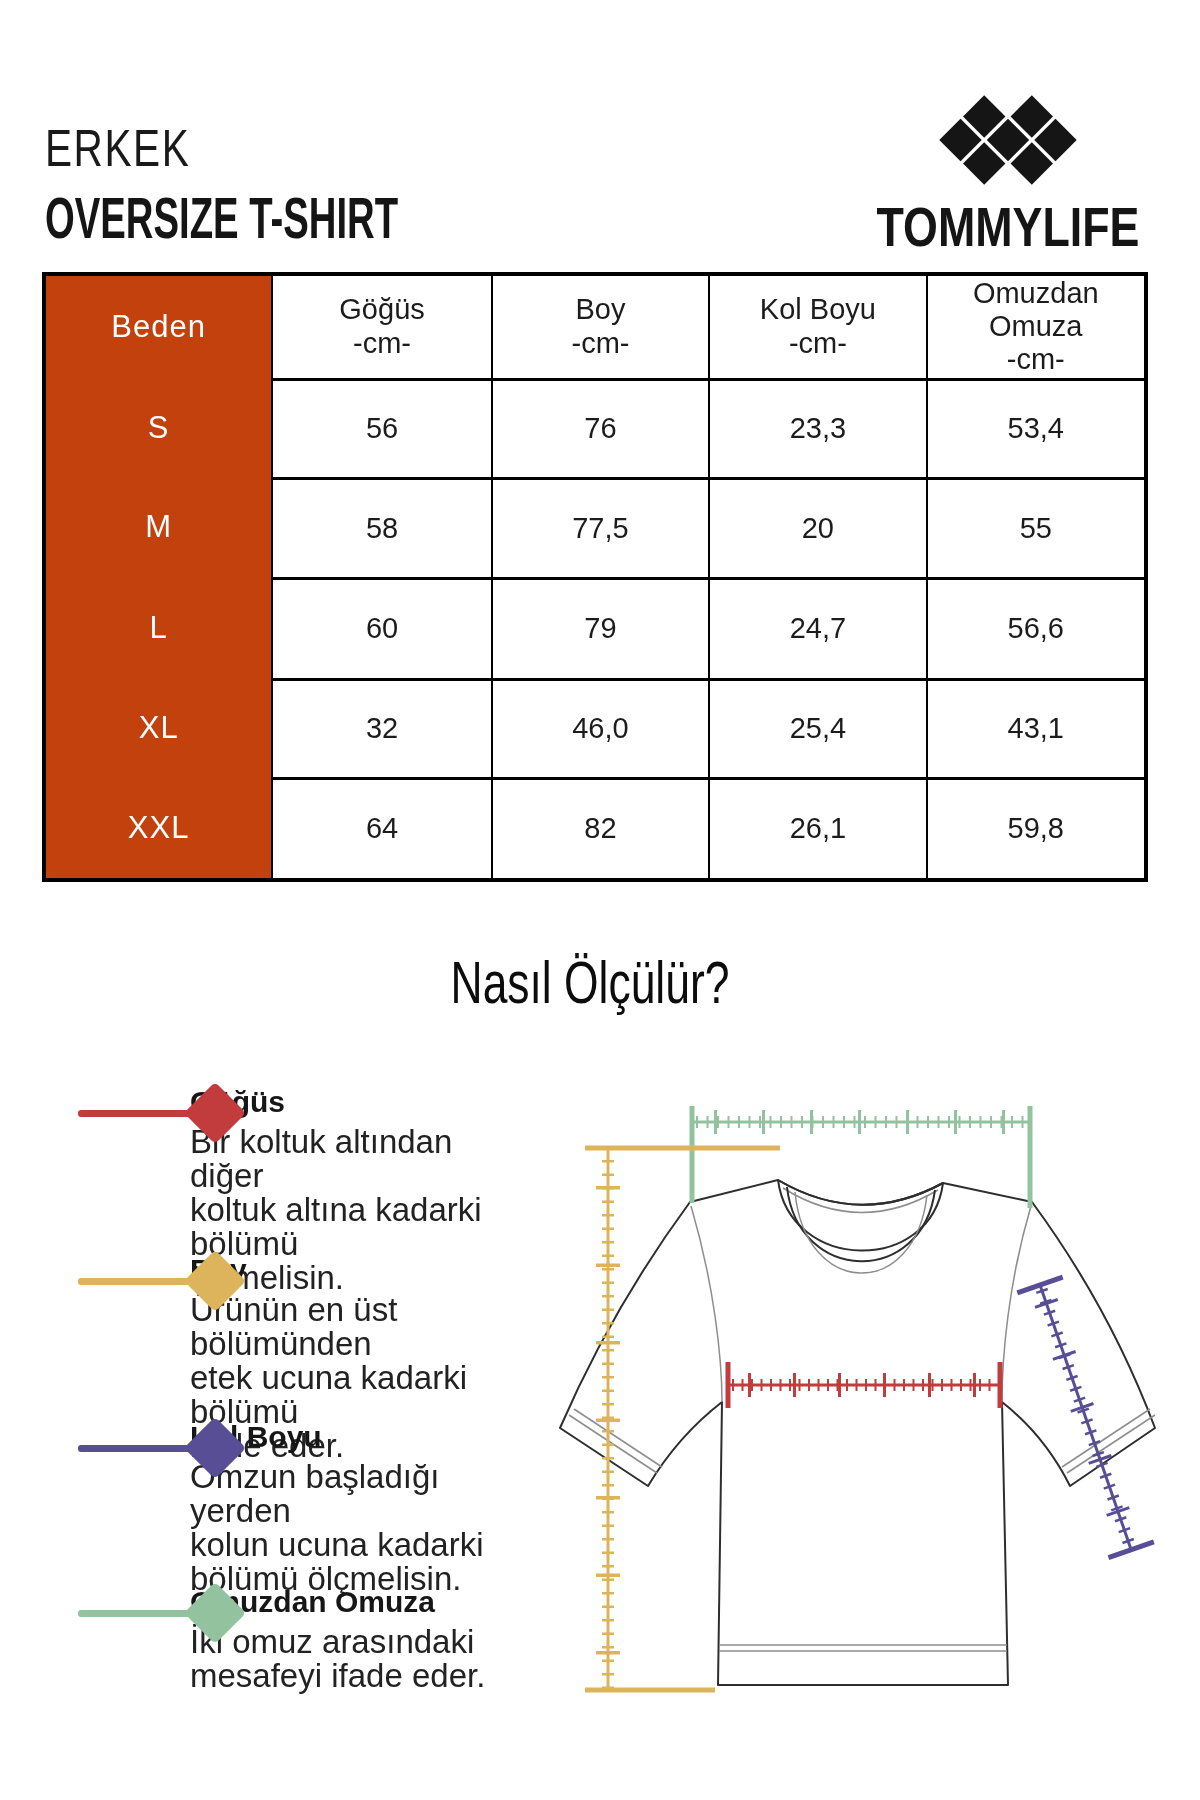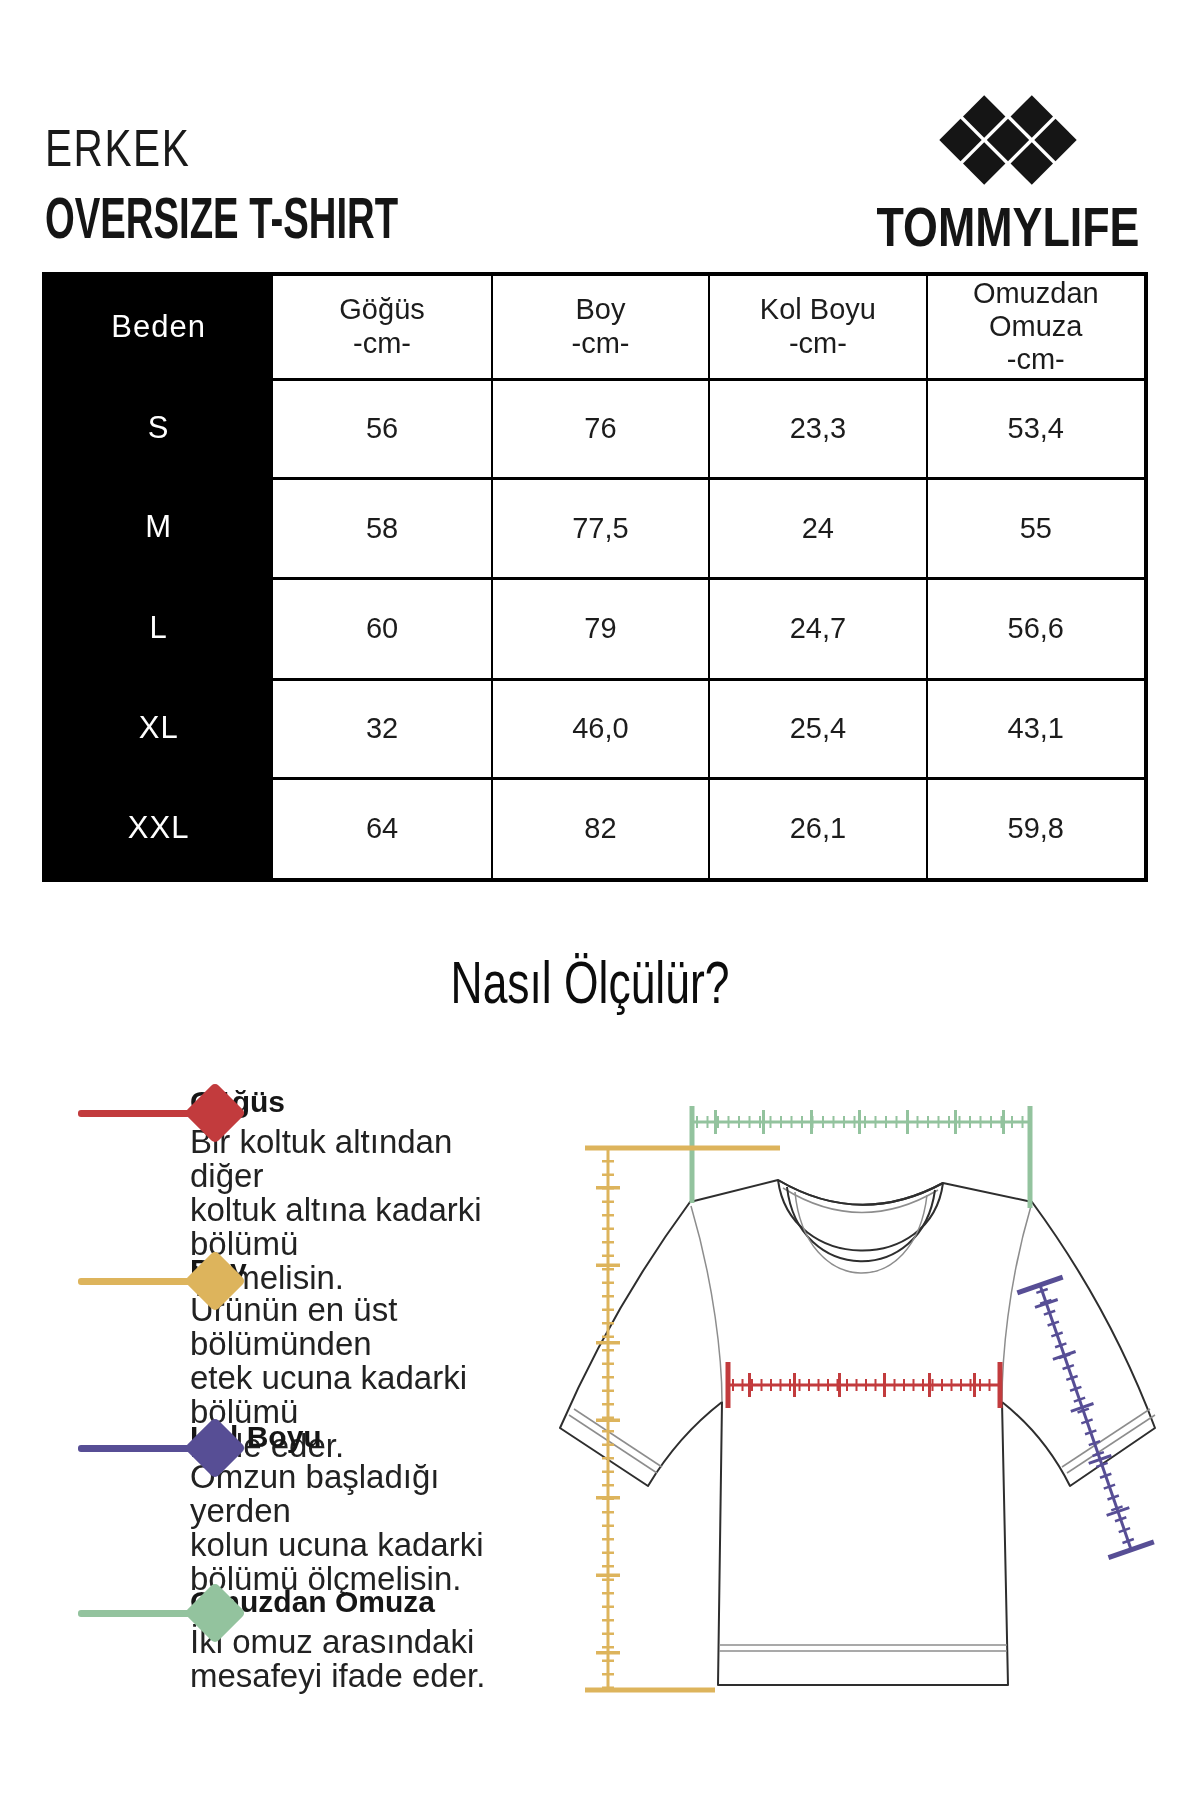--- a/index.html
+++ b/index.html
@@ -20,21 +20,21 @@
 
   
   #size-table { left:42px; top:272px; width:1106px; height:610px;
                 display:grid; background:#fff; border:4px solid #000;
                 grid-template-columns:227fr 221fr 219fr 219fr 220fr;
                 grid-template-rows:103fr 101fr 101fr 102fr 101fr 102fr; }
   .st-cell { display:flex; align-items:center; justify-content:center; text-align:center;
              font-size:29px; line-height:1.15; white-space:pre-line; color:#1c1c1c;
              border-left:2px solid #000; border-top:3px solid #000; }
   .st-cell.r0 { border-top:none; }
-  .st-cell.c0 { background:#000000; color:#fff; border:none; font-size:31px; letter-spacing:1px;text-align:right; }
+  .st-cell.c0 { background:#c2410c; color:#fff; border:none; font-size:31px; letter-spacing:1px;text-align:right; }
 
   
   #measure-heading { left:0; top:948px; width:1180px; text-align:center;
                      font-size:60px; font-weight:400; color:#0c0c0c;
                      transform:scaleX(0.74); transform-origin:center top; }
 
   .legend-item { left:75px; width:420px; }
   .legend-marker { position:absolute; left:0; top:6px; width:170px; height:44px; }
   .legend-line { position:absolute; left:3px; top:19px; width:130px; height:7px; border-radius:3px; }
   .legend-diamond { position:absolute; left:118px; top:0; width:44px; height:44px;
@@ -91,21 +91,21 @@
 
   <div class="st-cell c0">S</div>
   <div class="st-cell">56</div>
   <div class="st-cell">76</div>
   <div class="st-cell">23,3</div>
   <div class="st-cell">53,4</div>
 
   <div class="st-cell c0">M</div>
   <div class="st-cell">58</div>
   <div class="st-cell">77,5</div>
-  <div class="st-cell">24</div>
+  <div class="st-cell">20</div>
   <div class="st-cell">55</div>
 
   <div class="st-cell c0">L</div>
   <div class="st-cell">60</div>
   <div class="st-cell">79</div>
   <div class="st-cell">24,7</div>
   <div class="st-cell">56,6</div>
 
   <div class="st-cell c0">XL</div>
   <div class="st-cell">32</div>

